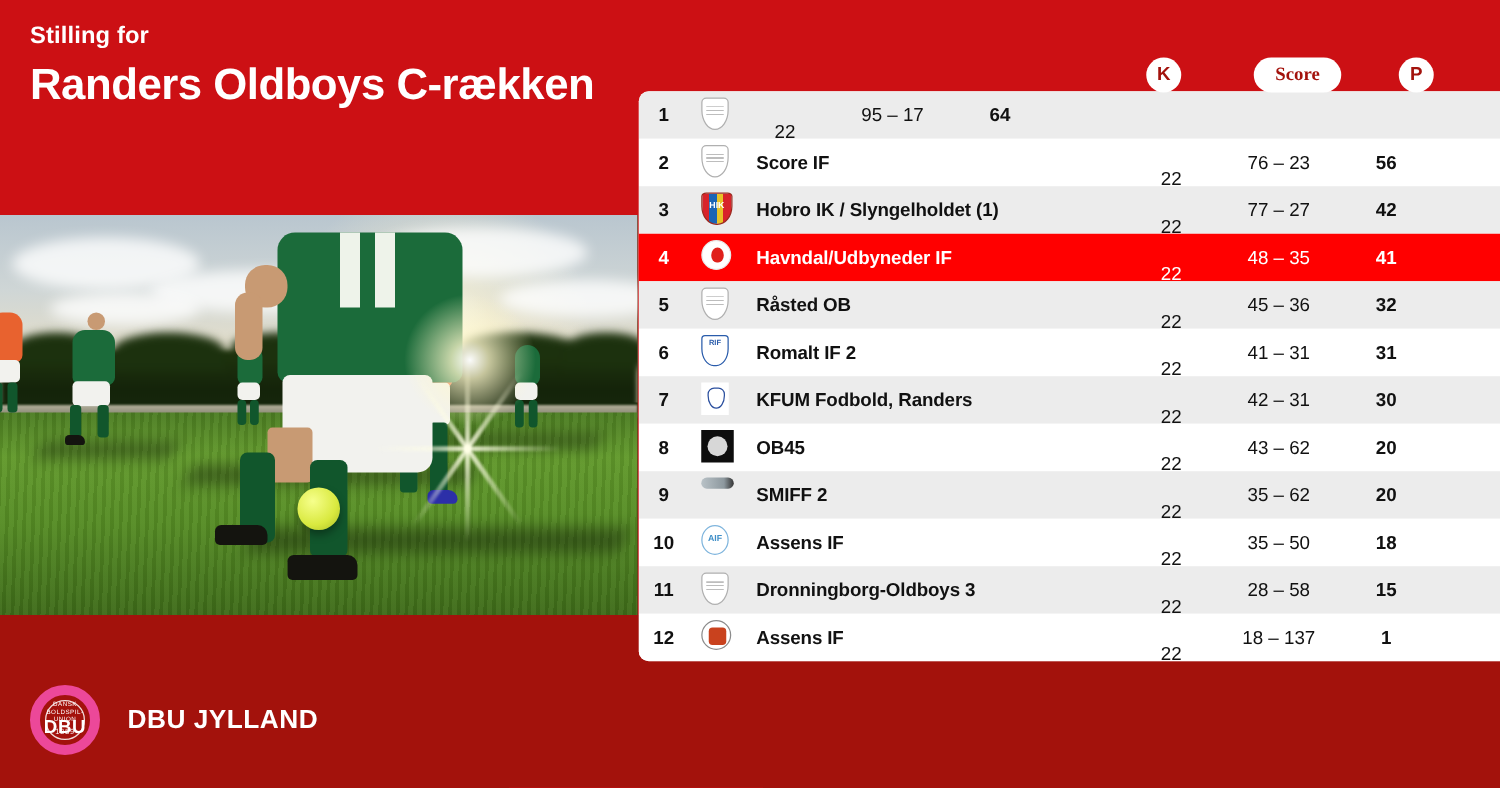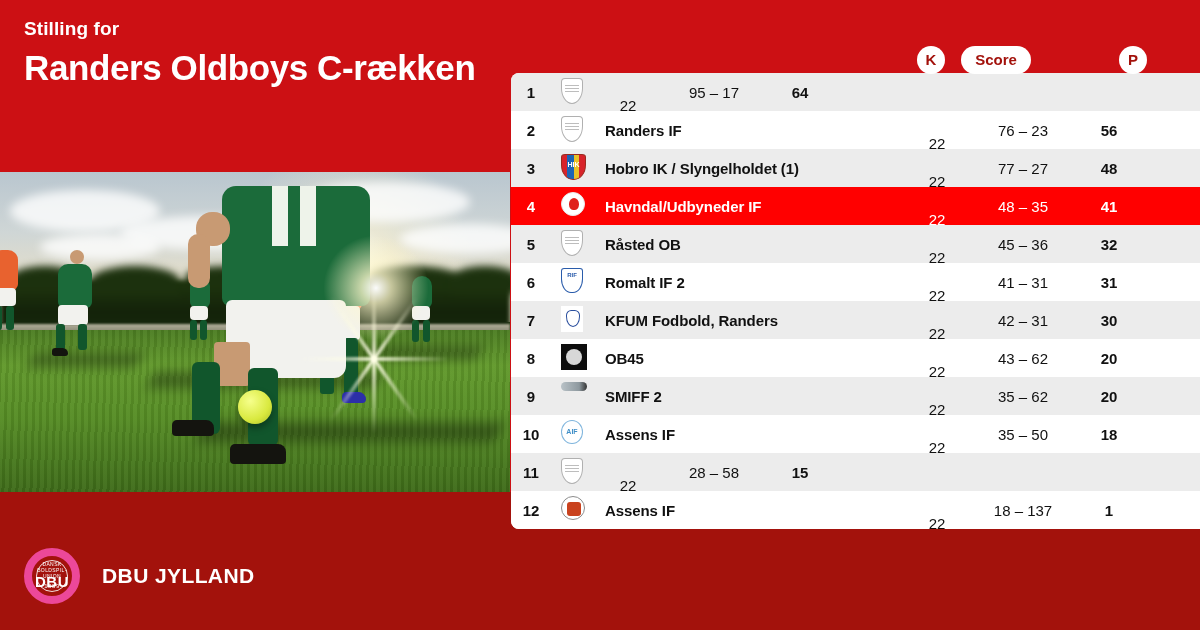--- a/index.html
+++ b/index.html
@@ -103,21 +103,21 @@
     z-index:5; box-shadow:0 4px 7px rgba(0,0,0,.35);
   }
 
   
   .hdr{ position:absolute; z-index:7; top:46px; }
   .pill{
     background:#ffffff; color:#A3120C; font-weight:bold; font-size:15px;
     border-radius:14px; height:28px; line-height:28px; text-align:center;
   }
   .pill-k{ left:917px; width:28px; }
-  .pill-score{ left:961px; width:70px; }
+  .pill-score{ left:1003px; width:70px;font-family:Liberation Serif, serif; }
   .pill-p{ left:1119px; width:28px; }
 
   
   .table{
     position:absolute; left:511px; top:73px; width:689px;
     border-radius:8px 0 0 8px; overflow:hidden; z-index:6;
     background:#ffffff;
   }
   .row{
     display:flex; align-items:center; height:38px; position:relative;
@@ -347,37 +347,37 @@
       <div class="c-p">64</div>
       <div class="c-tail"></div>
     </div>
     <div class="row even">
       <div class="c-pos">2</div>
       <div class="c-logo">
         <div class="crest">
           <div class="shield-grey"></div>
         </div>
       </div>
-      <div class="c-name">Randers IF</div>
+      <div class="c-name">Score IF</div>
       <div class="c-k">22</div>
       <div class="c-score">76 – 23</div>
       <div class="c-p">56</div>
       <div class="c-tail"></div>
     </div>
     <div class="row odd">
       <div class="c-pos">3</div>
       <div class="c-logo">
         <div class="crest">
           <div class="crest-hik"></div>
         </div>
       </div>
       <div class="c-name">Hobro IK / Slyngelholdet (1)</div>
       <div class="c-k">22</div>
       <div class="c-score">77 – 27</div>
-      <div class="c-p">48</div>
+      <div class="c-p">42</div>
       <div class="c-tail"></div>
     </div>
     <div class="row hl">
       <div class="c-pos">4</div>
       <div class="c-logo">
         <div class="crest">
           <div class="crest-hav"></div>
         </div>
       </div>
       <div class="c-name">Havndal/Udbyneder IF</div>
@@ -464,20 +464,21 @@
       <div class="c-p">18</div>
       <div class="c-tail"></div>
     </div>
     <div class="row odd">
       <div class="c-pos">11</div>
       <div class="c-logo">
         <div class="crest">
           <div class="shield-grey"></div>
         </div>
       </div>
+      <div class="c-name">Dronningborg-Oldboys 3</div>
       <div class="c-k">22</div>
       <div class="c-score">28 – 58</div>
       <div class="c-p">15</div>
       <div class="c-tail"></div>
     </div>
     <div class="row even">
       <div class="c-pos">12</div>
       <div class="c-logo">
         <div class="crest">
           <div class="crest-purhus"></div>

